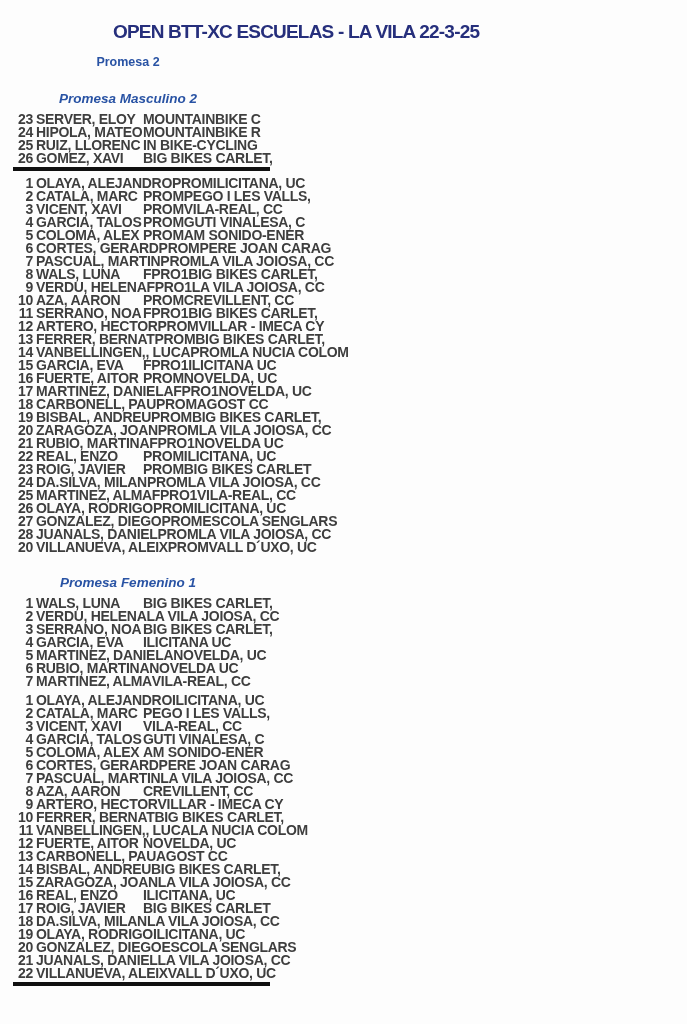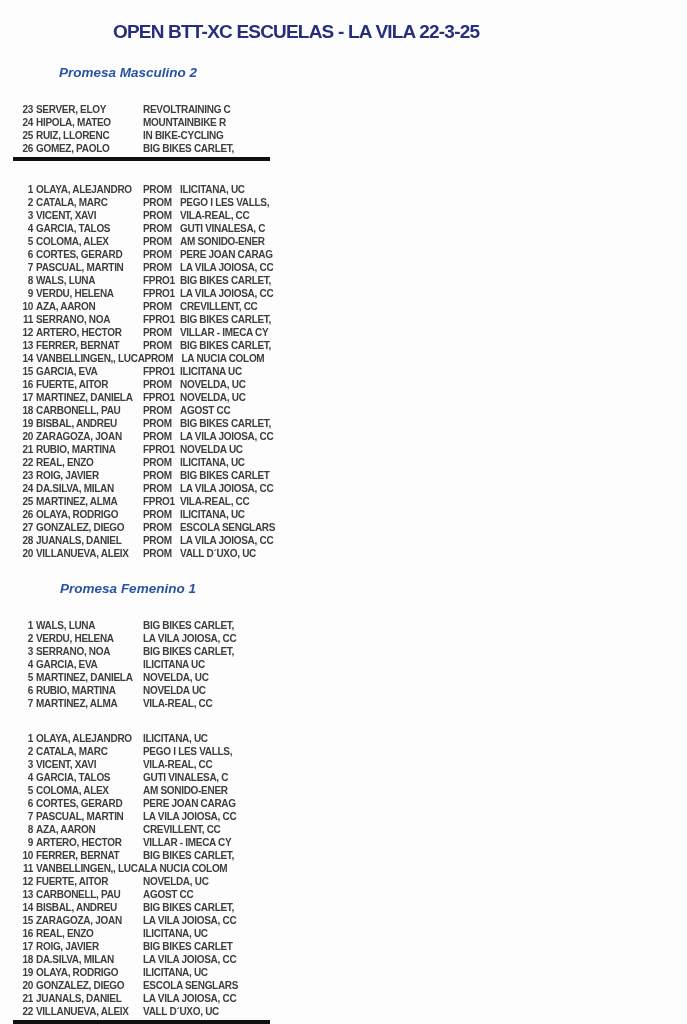--- a/index.html
+++ b/index.html
@@ -54,22 +54,22 @@
     line-height: 15px;
     margin-top: 8px;
   }
   .section-heading.subsection {
     font-size: 13.5px;
     line-height: 16px;
     font-style: italic;
     margin-top: 21px;
   }
   .rows {
-    margin-top: 22px;
-    font-size: 10px;
+    margin-top: 6px;
+    font-size: 14px;
     font-weight: bold;
     letter-spacing: -0.3px;
     color: var(--body-color);
   }
   .row {
     display: flex;
     height: 13px;
     line-height: 13px;
     white-space: nowrap;
   }
@@ -83,48 +83,52 @@
     background: var(--divider-color);
     margin-top: 2px;
   }
 </style>
 </head>
 <body>
 
 <div class="page">
   <h1 class="doc-title">OPEN BTT-XC ESCUELAS - LA VILA 22-3-25</h1>
   <div class="content" id="sections">
+  <section class="section">
+    <h2 class="section-heading group">Promesa 2</h2>
+
+  </section>
 
   <section class="section">
     <h2 class="section-heading subsection">Promesa Masculino 2</h2>
     <div class="rows">
   <div class="row">
     <span class="col-num">23</span>
     <span class="col-name">SERVER, ELOY</span>
 
-    <span class="col-club">REVOLTRAINING C</span>
+    <span class="col-club">MOUNTAINBIKE C</span>
   </div>
 
   <div class="row">
     <span class="col-num">24</span>
     <span class="col-name">HIPOLA, MATEO</span>
 
     <span class="col-club">MOUNTAINBIKE R</span>
   </div>
 
   <div class="row">
     <span class="col-num">25</span>
     <span class="col-name">RUIZ, LLORENC</span>
 
     <span class="col-club">IN BIKE-CYCLING</span>
   </div>
 
   <div class="row">
     <span class="col-num">26</span>
-    <span class="col-name">GOMEZ, PAOLO</span>
+    <span class="col-name">GOMEZ, XAVI</span>
 
     <span class="col-club">BIG BIKES CARLET,</span>
   </div>
 </div>
   </section>
 <div class="divider"></div>
   <section class="section">
     <div class="rows">
   <div class="row">
     <span class="col-num">1</span>

